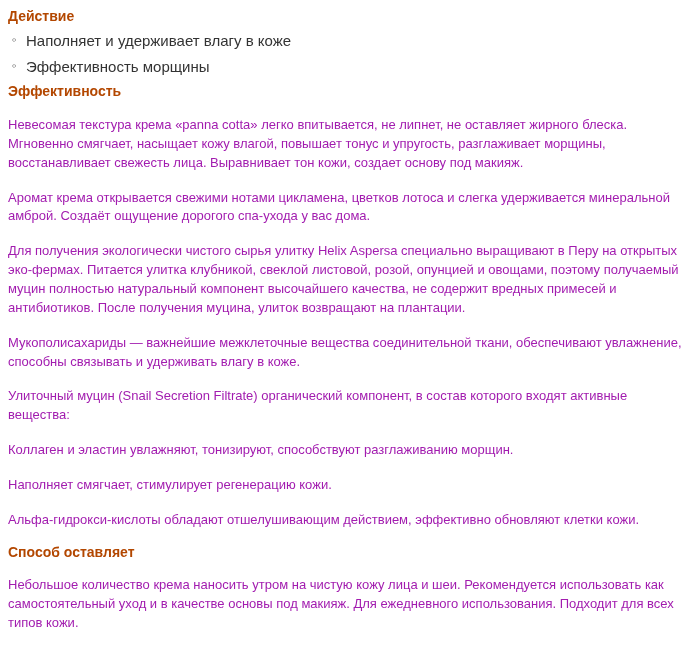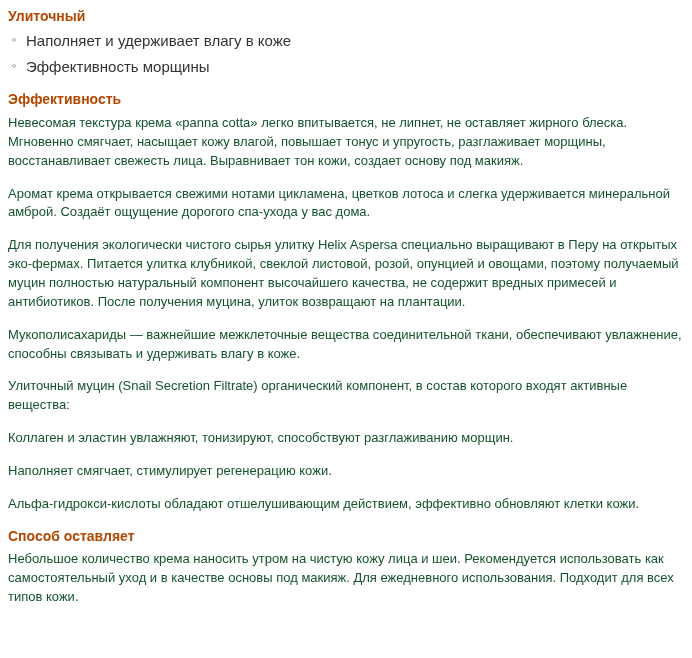--- a/index.html
+++ b/index.html
@@ -21,21 +21,21 @@
     width: 692px;
   }
   .section-heading {
     color: #b34700;
     font-weight: bold;
     font-size: 14px;
     margin: 0 0 6px 0;
     line-height: 1.2;
   }
   .section-heading.spaced {
-    margin-top: 14px;
+    margin-top: 6px;
   }
   ul.bullets {
     list-style: none;
     margin: 0 0 0 0;
     padding: 0;
   }
   ul.bullets li {
     position: relative;
     padding-left: 18px;
     margin-bottom: 6px;
@@ -45,36 +45,36 @@
   }
   ul.bullets li::before {
     content: "\25E6";
     position: absolute;
     left: 4px;
     top: 0;
     color: #555555;
     font-size: 13px;
   }
   p.para {
-    margin: 4px 0 14px 0;
+    margin: 16px 0 14px 0;
     line-height: 1.45;
     font-size: 13px;
-    color: #14532d;
+    color: #a21caf;
     text-align: left;
   }
   p.para.tight {
     margin-bottom: 13px;
   }
 </style>
 </head>
 <body>
 
 <div class="page">
 
-  <h2 class="section-heading">Улиточный</h2>
+  <h2 class="section-heading">Действие</h2>
 
   <ul class="bullets">
     <li>Наполняет и удерживает влагу в коже</li>
     <li>Эффективность морщины</li>
   </ul>
 
   <h2 class="section-heading spaced">Эффективность</h2>
 
   <p class="para">Невесомая текстура крема «panna cotta» легко впитывается, не липнет, не оставляет жирного блеска. Мгновенно смягчает, насыщает кожу влагой, повышает тонус и упругость, разглаживает морщины, восстанавливает свежесть лица. Выравнивает тон кожи, создает основу под макияж.</p>
   <p class="para">Аромат крема открывается свежими нотами цикламена, цветков лотоса и слегка удерживается минеральной амброй. Создаёт ощущение дорогого спа-ухода у вас дома.</p>

